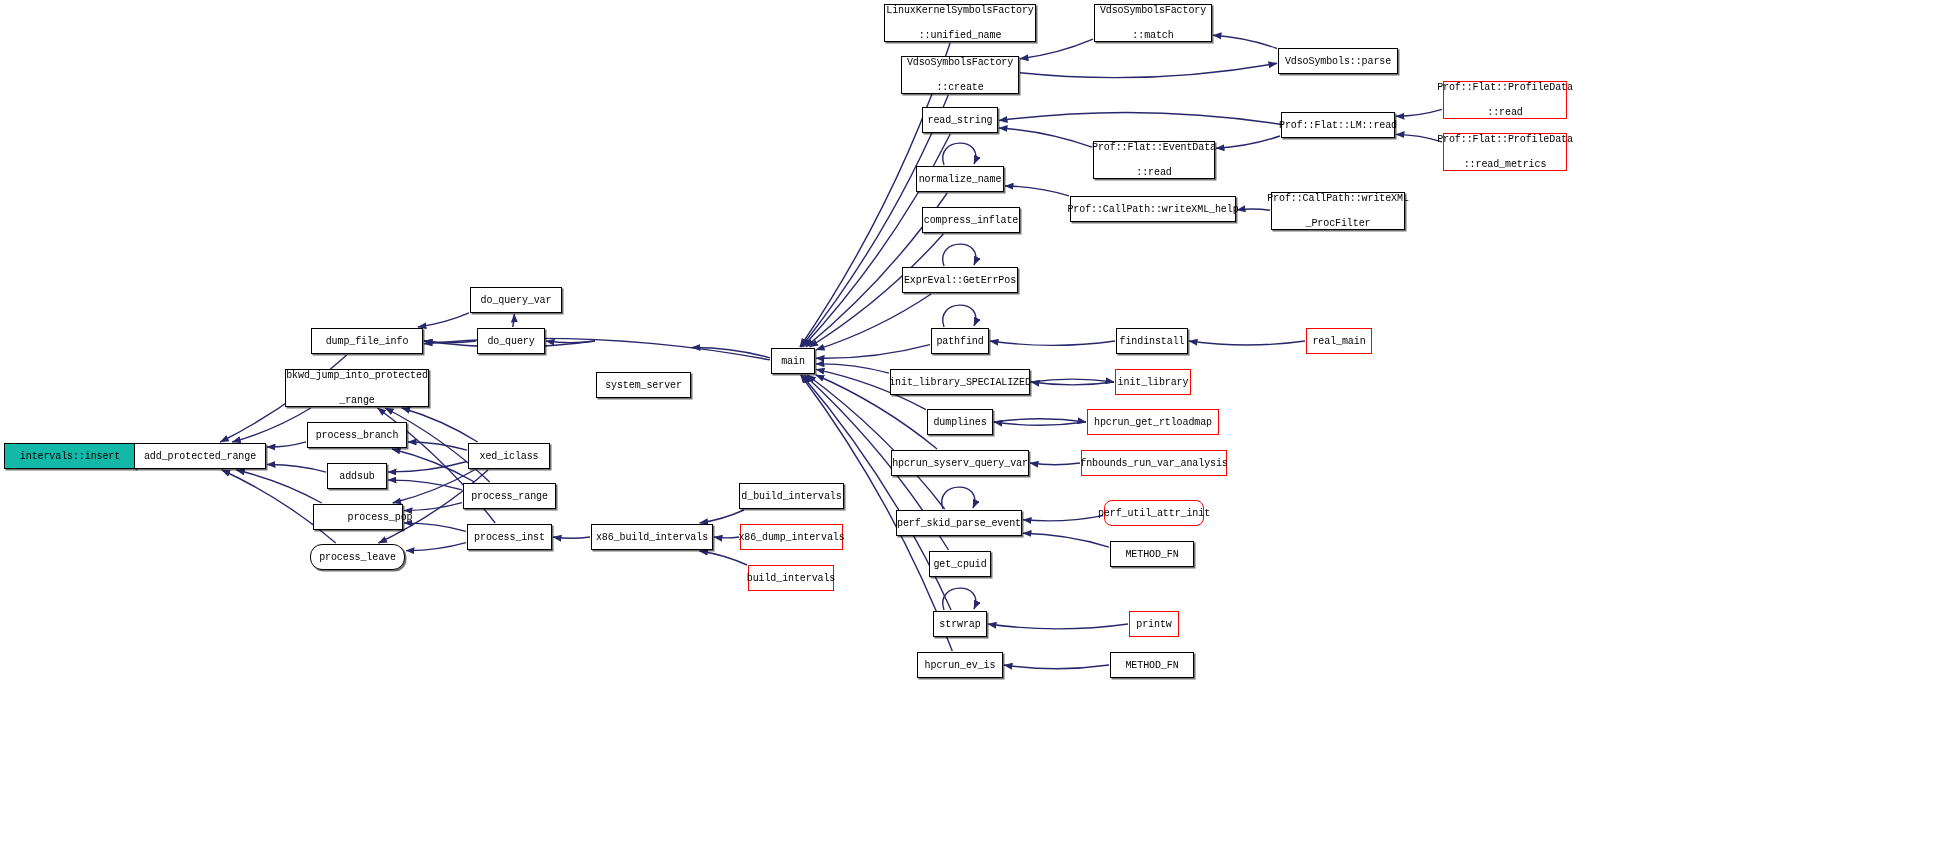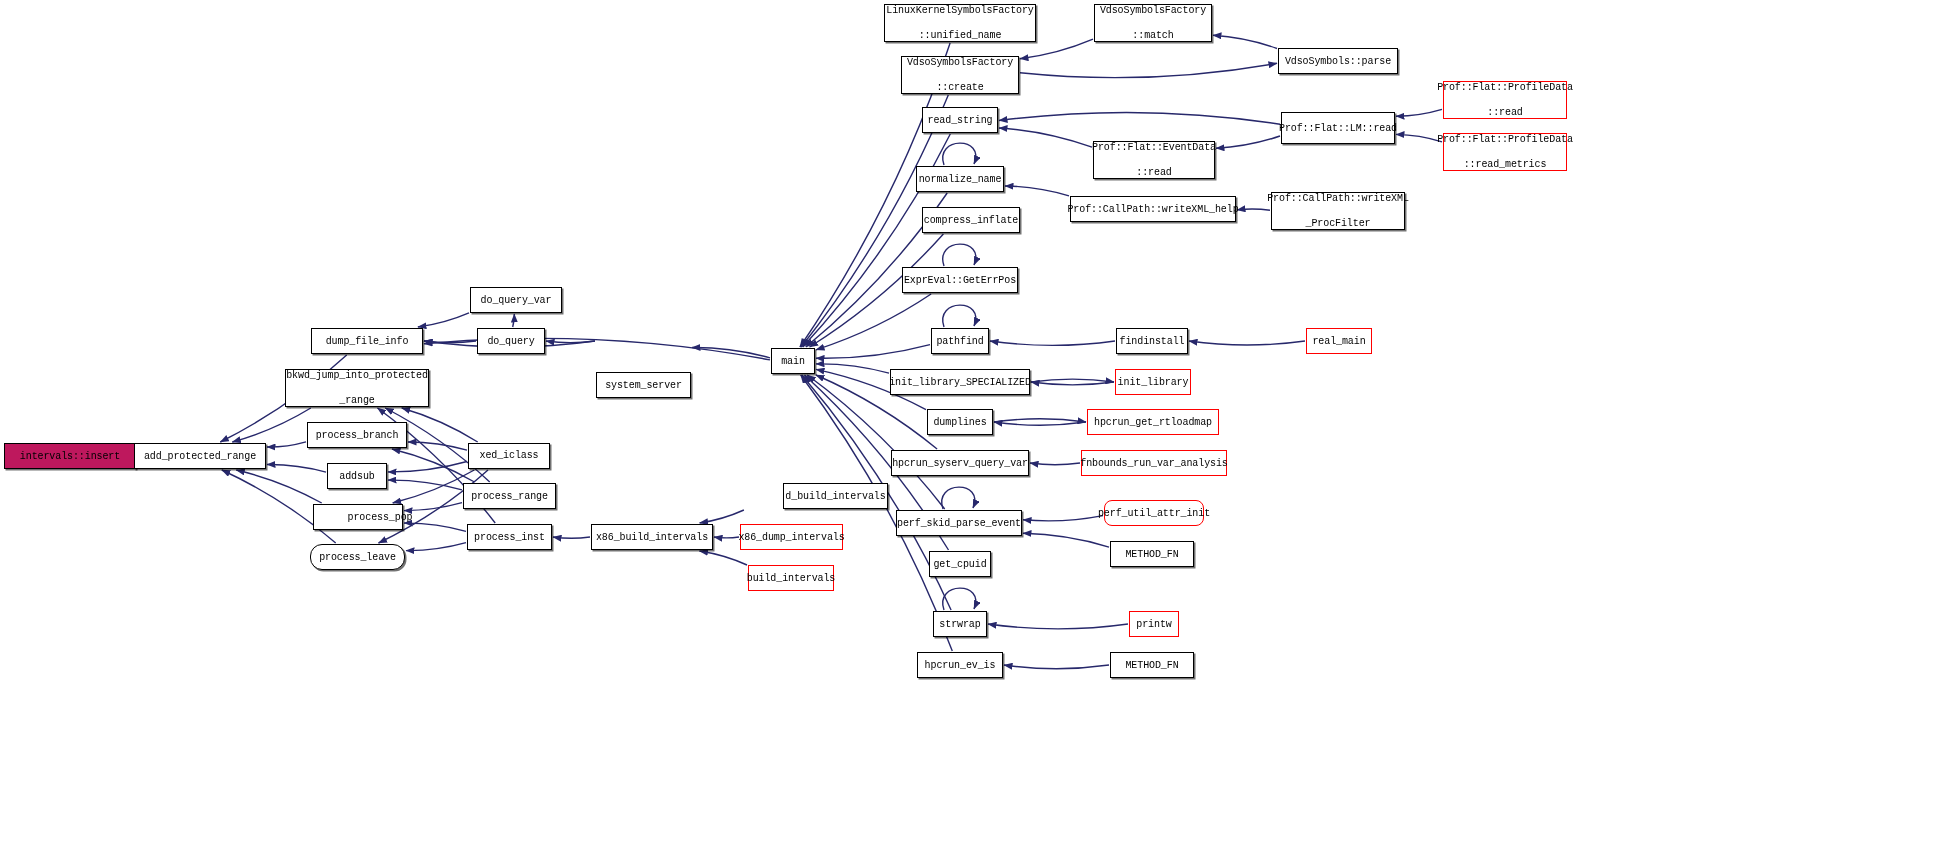--- a/index.html
+++ b/index.html
@@ -39,21 +39,21 @@
     white-space: pre-line;
     letter-spacing: -0.1px;
     z-index: 2;
     font-family: Liberation Mono, monospace;
   }
   .node.red {
     border-color: #ff0000;
     box-shadow: 1.5px 1.5px 0 0 rgba(255,0,0,0.0);
   }
   .node.current {
-    background: #be185d;
+    background: #14b8a6;
     border-color: #000000;
   }
   .node-label {
     display: block;
     padding: 0 4px;
   }
 </style>
 </head>
 <body>
 
@@ -137,28 +137,28 @@
     </svg>
 <div class="node current" style="left: 4px; top: 443px; width: 132px; height: 26px;"><span class="node-label">intervals::insert</span></div>
     <div class="node" style="left: 134px; top: 443px; width: 132px; height: 26px;"><span class="node-label">add_protected_range</span></div>
     <div class="node" style="left: 311px; top: 328px; width: 112px; height: 26px;"><span class="node-label">dump_file_info</span></div>
     <div class="node" style="left: 285px; top: 369px; width: 144px; height: 38px;"><span class="node-label">bkwd_jump_into_protected
 _range</span></div>
     <div class="node" style="left: 307px; top: 422px; width: 100px; height: 26px;"><span class="node-label">process_branch</span></div>
     <div class="node" style="left: 327px; top: 463px; width: 60px; height: 26px;"><span class="node-label">addsub</span></div>
     <div class="node" style="left: 313px; top: 504px; width: 90px; height: 26px; padding-left: 44px;"><span class="node-label">process_pop</span></div>
     <div class="node" style="left: 310px; top: 544px; width: 95px; height: 26px; border-radius: 12px;"><span class="node-label">process_leave</span></div>
-    <div class="node" style="left: 468px; top: 443px; width: 82px; height: 26px; align-items: flex-end;"><span class="node-label">xed_iclass</span></div>
+    <div class="node" style="left: 468px; top: 443px; width: 82px; height: 26px;"><span class="node-label">xed_iclass</span></div>
     <div class="node" style="left: 463px; top: 483px; width: 93px; height: 26px;"><span class="node-label">process_range</span></div>
     <div class="node" style="left: 467px; top: 524px; width: 85px; height: 26px; text-align: center;"><span class="node-label">process_inst</span></div>
     <div class="node" style="left: 470px; top: 287px; width: 92px; height: 26px;"><span class="node-label">do_query_var</span></div>
     <div class="node" style="left: 477px; top: 328px; width: 68px; height: 26px;"><span class="node-label">do_query</span></div>
     <div class="node" style="left: 596px; top: 328px; width: 95px; height: 26px; margin-top: 44px;"><span class="node-label">system_server</span></div>
     <div class="node" style="left: 591px; top: 524px; width: 122px; height: 26px;"><span class="node-label">x86_build_intervals</span></div>
-    <div class="node" style="left: 739px; top: 483px; width: 105px; height: 26px; margin-left: 44px;"><span class="node-label">d_build_intervals</span></div>
+    <div class="node" style="left: 739px; top: 483px; width: 105px; height: 26px;"><span class="node-label">d_build_intervals</span></div>
     <div class="node red" style="left: 740px; top: 524px; width: 103px; height: 26px;"><span class="node-label">x86_dump_intervals</span></div>
     <div class="node red" style="left: 748px; top: 565px; width: 86px; height: 26px;"><span class="node-label">build_intervals</span></div>
     <div class="node" style="left: 771px; top: 348px; width: 44px; height: 26px;"><span class="node-label">main</span></div>
     <div class="node" style="left: 884px; top: 4px; width: 152px; height: 38px;"><span class="node-label">LinuxKernelSymbolsFactory
 ::unified_name</span></div>
     <div class="node" style="left: 901px; top: 56px; width: 118px; height: 38px;"><span class="node-label">VdsoSymbolsFactory
 ::create</span></div>
     <div class="node" style="left: 922px; top: 107px; width: 76px; height: 26px;"><span class="node-label">read_string</span></div>
     <div class="node" style="left: 916px; top: 166px; width: 88px; height: 26px;"><span class="node-label">normalize_name</span></div>
     <div class="node" style="left: 890px; top: 207px; width: 98px; height: 26px; margin-left: 32px;"><span class="node-label">compress_inflate</span></div>
@@ -169,21 +169,21 @@
     <div class="node" style="left: 891px; top: 450px; width: 138px; height: 26px;"><span class="node-label">hpcrun_syserv_query_var</span></div>
     <div class="node" style="left: 896px; top: 510px; width: 126px; height: 26px;"><span class="node-label">perf_skid_parse_event</span></div>
     <div class="node" style="left: 929px; top: 551px; width: 62px; height: 26px;"><span class="node-label">get_cpuid</span></div>
     <div class="node" style="left: 933px; top: 611px; width: 54px; height: 26px;"><span class="node-label">strwrap</span></div>
     <div class="node" style="left: 917px; top: 652px; width: 86px; height: 26px;"><span class="node-label">hpcrun_ev_is</span></div>
     <div class="node" style="left: 1094px; top: 4px; width: 118px; height: 38px;"><span class="node-label">VdsoSymbolsFactory
 ::match</span></div>
     <div class="node" style="left: 1278px; top: 48px; width: 120px; height: 26px;"><span class="node-label">VdsoSymbols::parse</span></div>
     <div class="node" style="left: 1093px; top: 141px; width: 122px; height: 38px;"><span class="node-label">Prof::Flat::EventData
 ::read</span></div>
-    <div class="node" style="left: 1281px; top: 112px; width: 114px; height: 32px;"><span class="node-label">Prof::Flat::LM::read</span></div>
+    <div class="node" style="left: 1281px; top: 112px; width: 114px; height: 26px;"><span class="node-label">Prof::Flat::LM::read</span></div>
     <div class="node red" style="left: 1443px; top: 81px; width: 124px; height: 38px;"><span class="node-label">Prof::Flat::ProfileData
 ::read</span></div>
     <div class="node red" style="left: 1443px; top: 133px; width: 124px; height: 38px;"><span class="node-label">Prof::Flat::ProfileData
 ::read_metrics</span></div>
     <div class="node" style="left: 1070px; top: 196px; width: 166px; height: 26px;"><span class="node-label">Prof::CallPath::writeXML_help</span></div>
     <div class="node" style="left: 1271px; top: 192px; width: 134px; height: 38px;"><span class="node-label">Prof::CallPath::writeXML
 _ProcFilter</span></div>
     <div class="node" style="left: 1116px; top: 328px; width: 72px; height: 26px;"><span class="node-label">findinstall</span></div>
     <div class="node red" style="left: 1306px; top: 328px; width: 66px; height: 26px;"><span class="node-label">real_main</span></div>
     <div class="node red" style="left: 1115px; top: 369px; width: 76px; height: 26px;"><span class="node-label">init_library</span></div>

